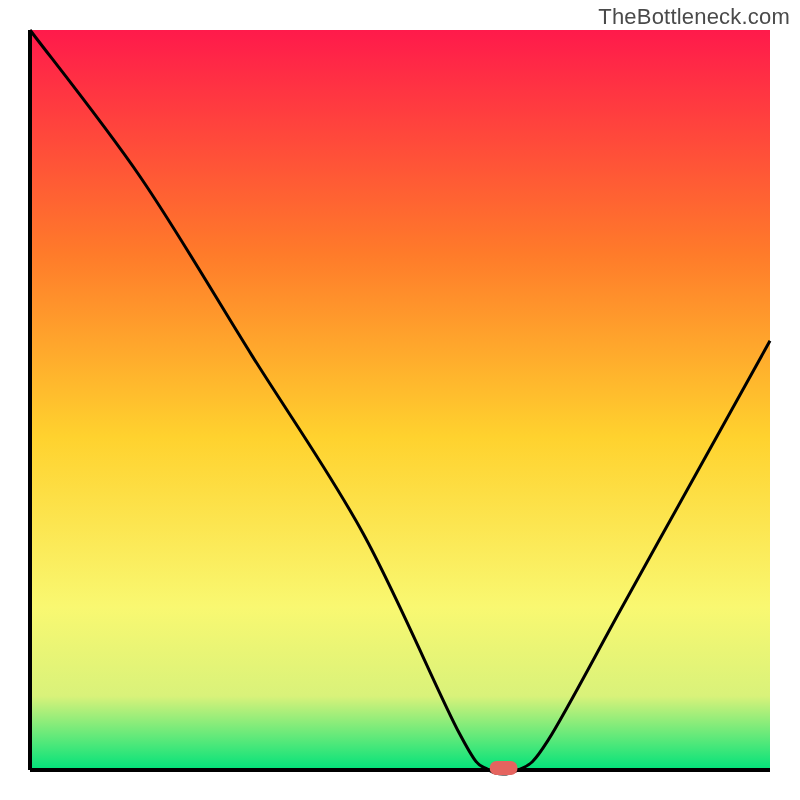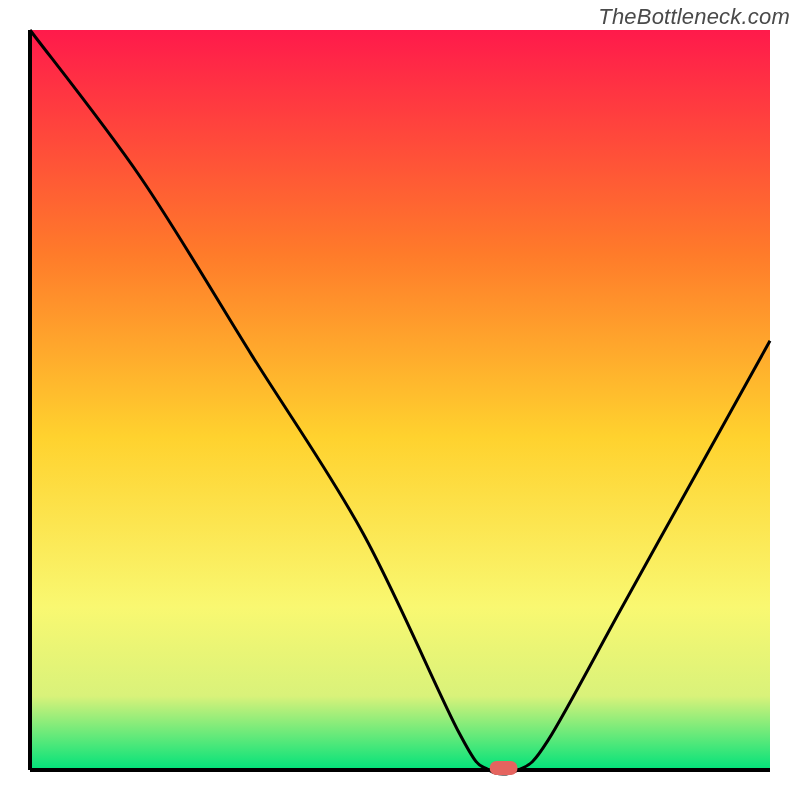--- a/index.html
+++ b/index.html
@@ -7,21 +7,20 @@
     padding: 0;
     width: 800px;
     height: 800px;
     background: #ffffff;
     font-family: Arial, Helvetica, sans-serif;
   }
   .chart-container {
     position: relative;
     width: 800px;
     height: 658px;
-    font-style: italic;
   }
   .watermark {
     position: absolute;
     top: 4px;
     right: 10px;
     font-size: 22px;
     font-weight: 500;
     color: #4a4a4a;
     z-index: 10;
     letter-spacing: 0.2px;

